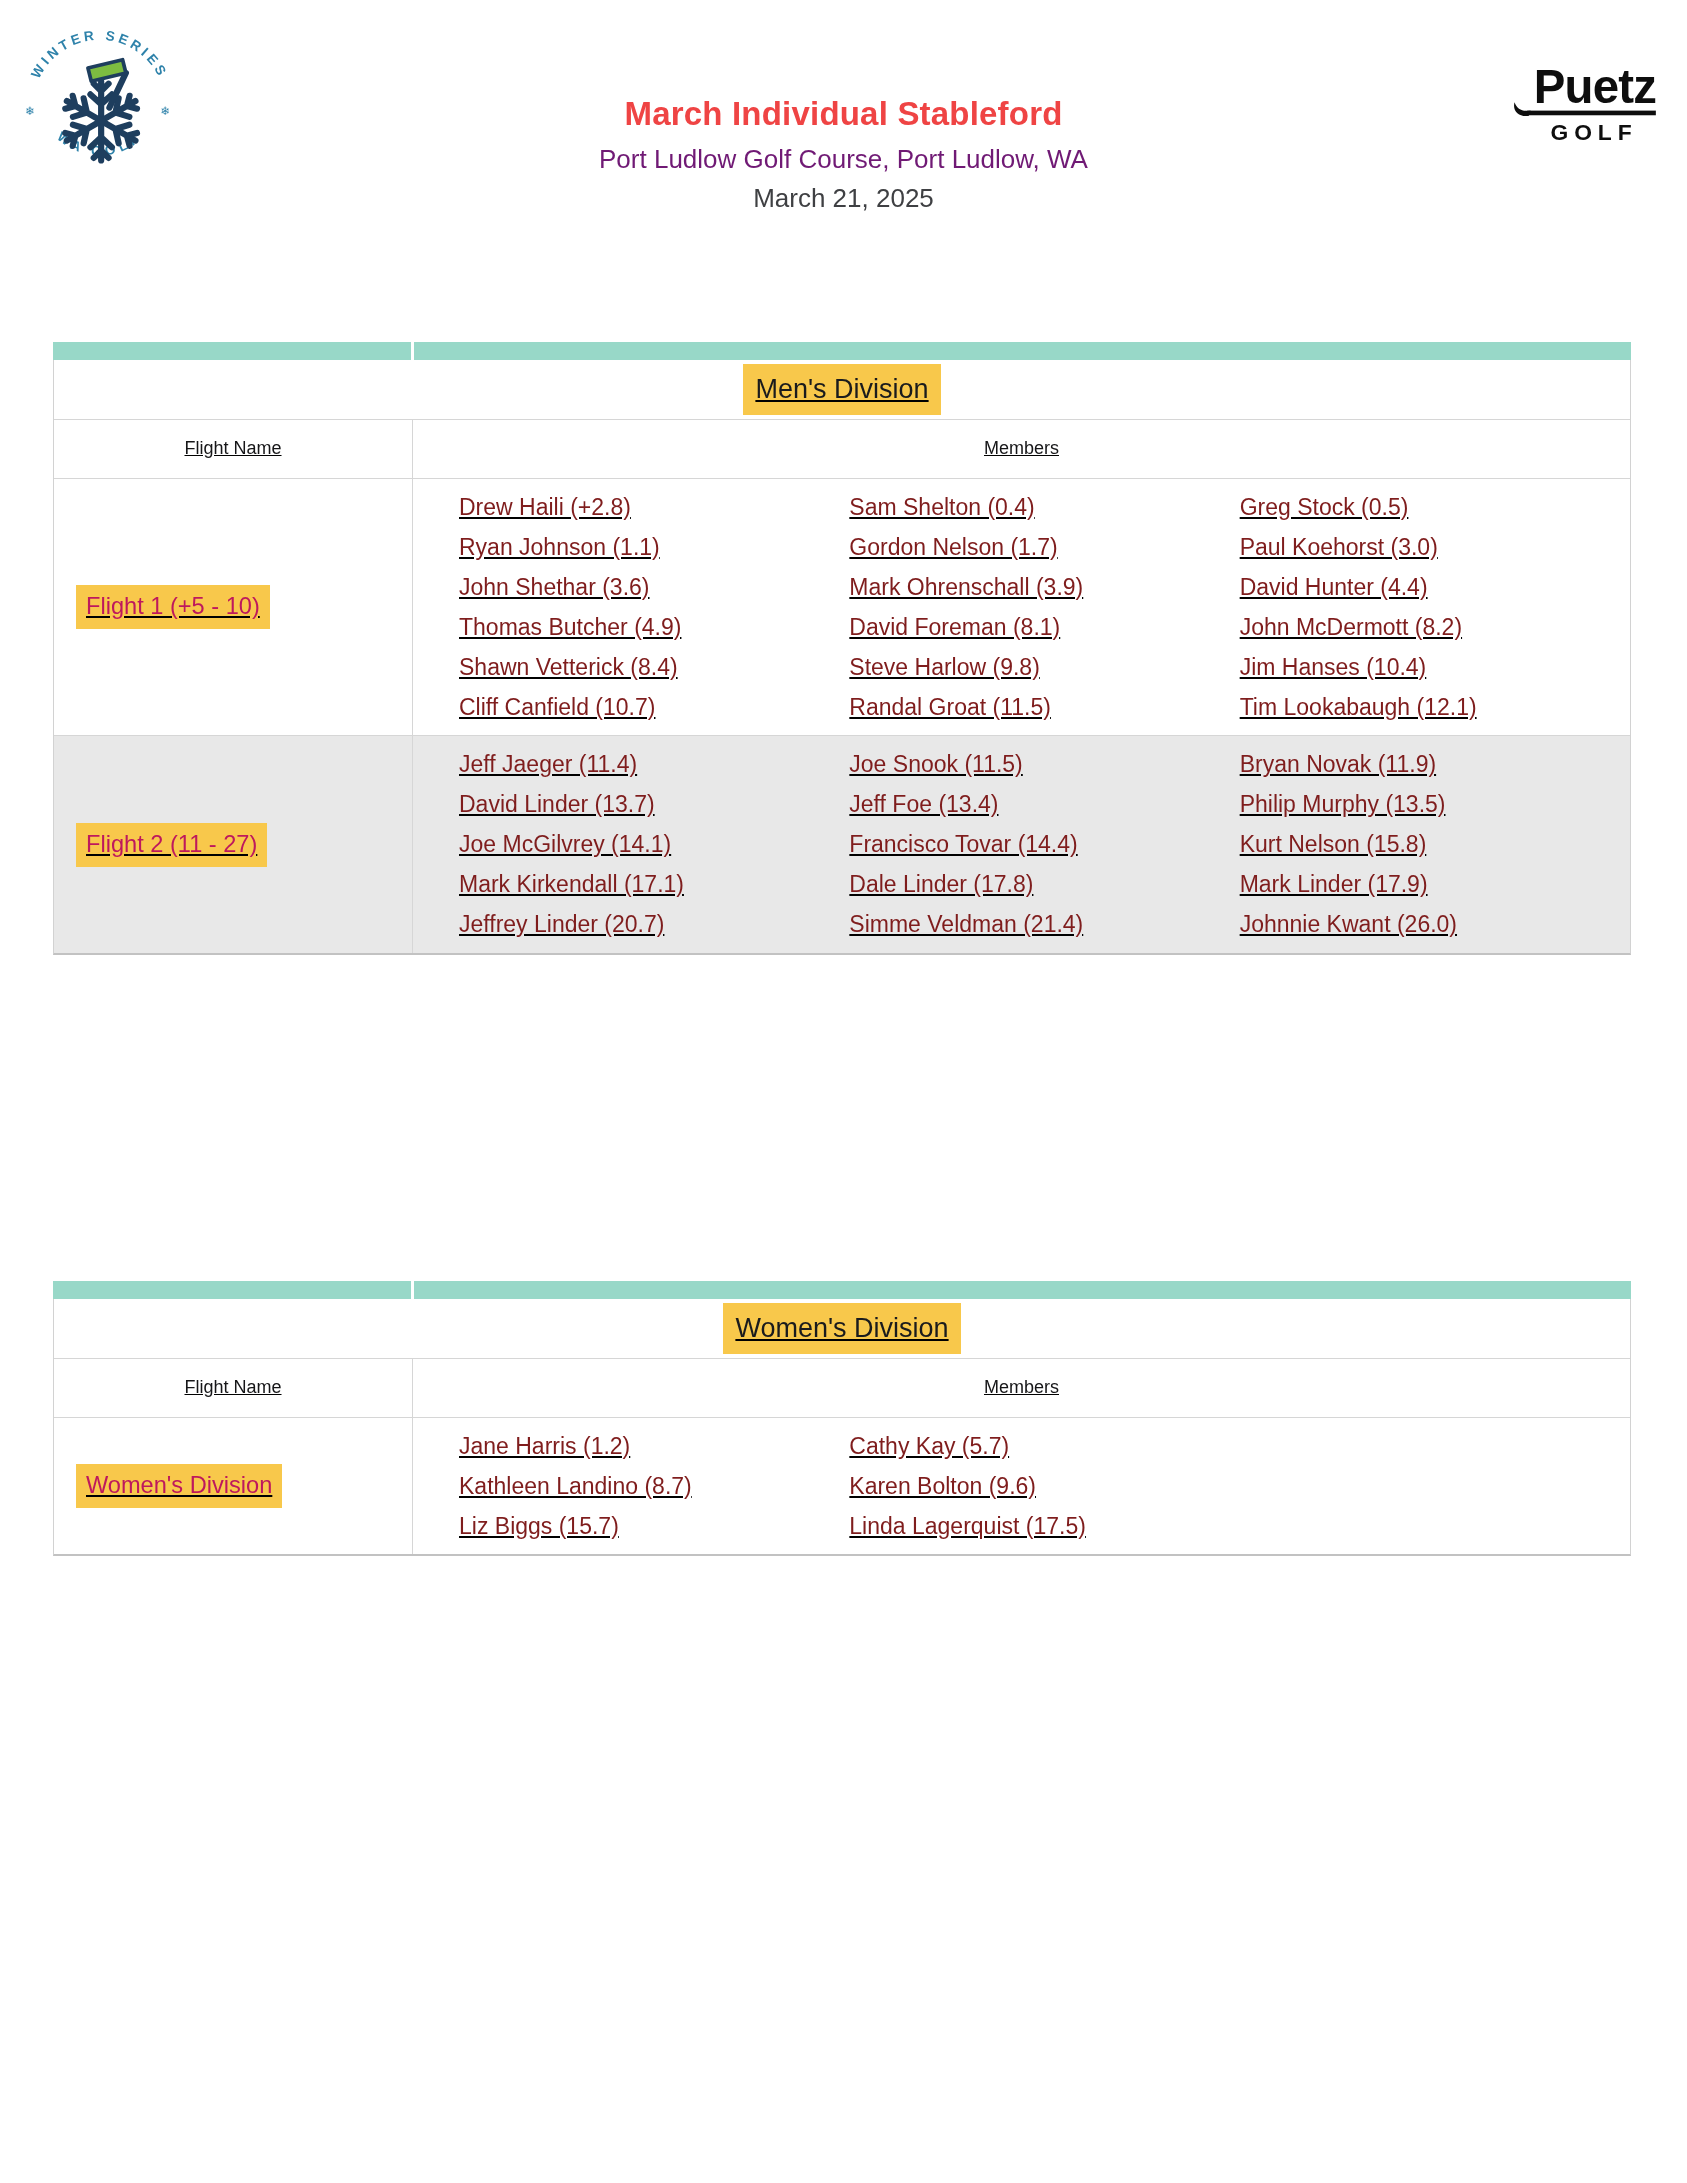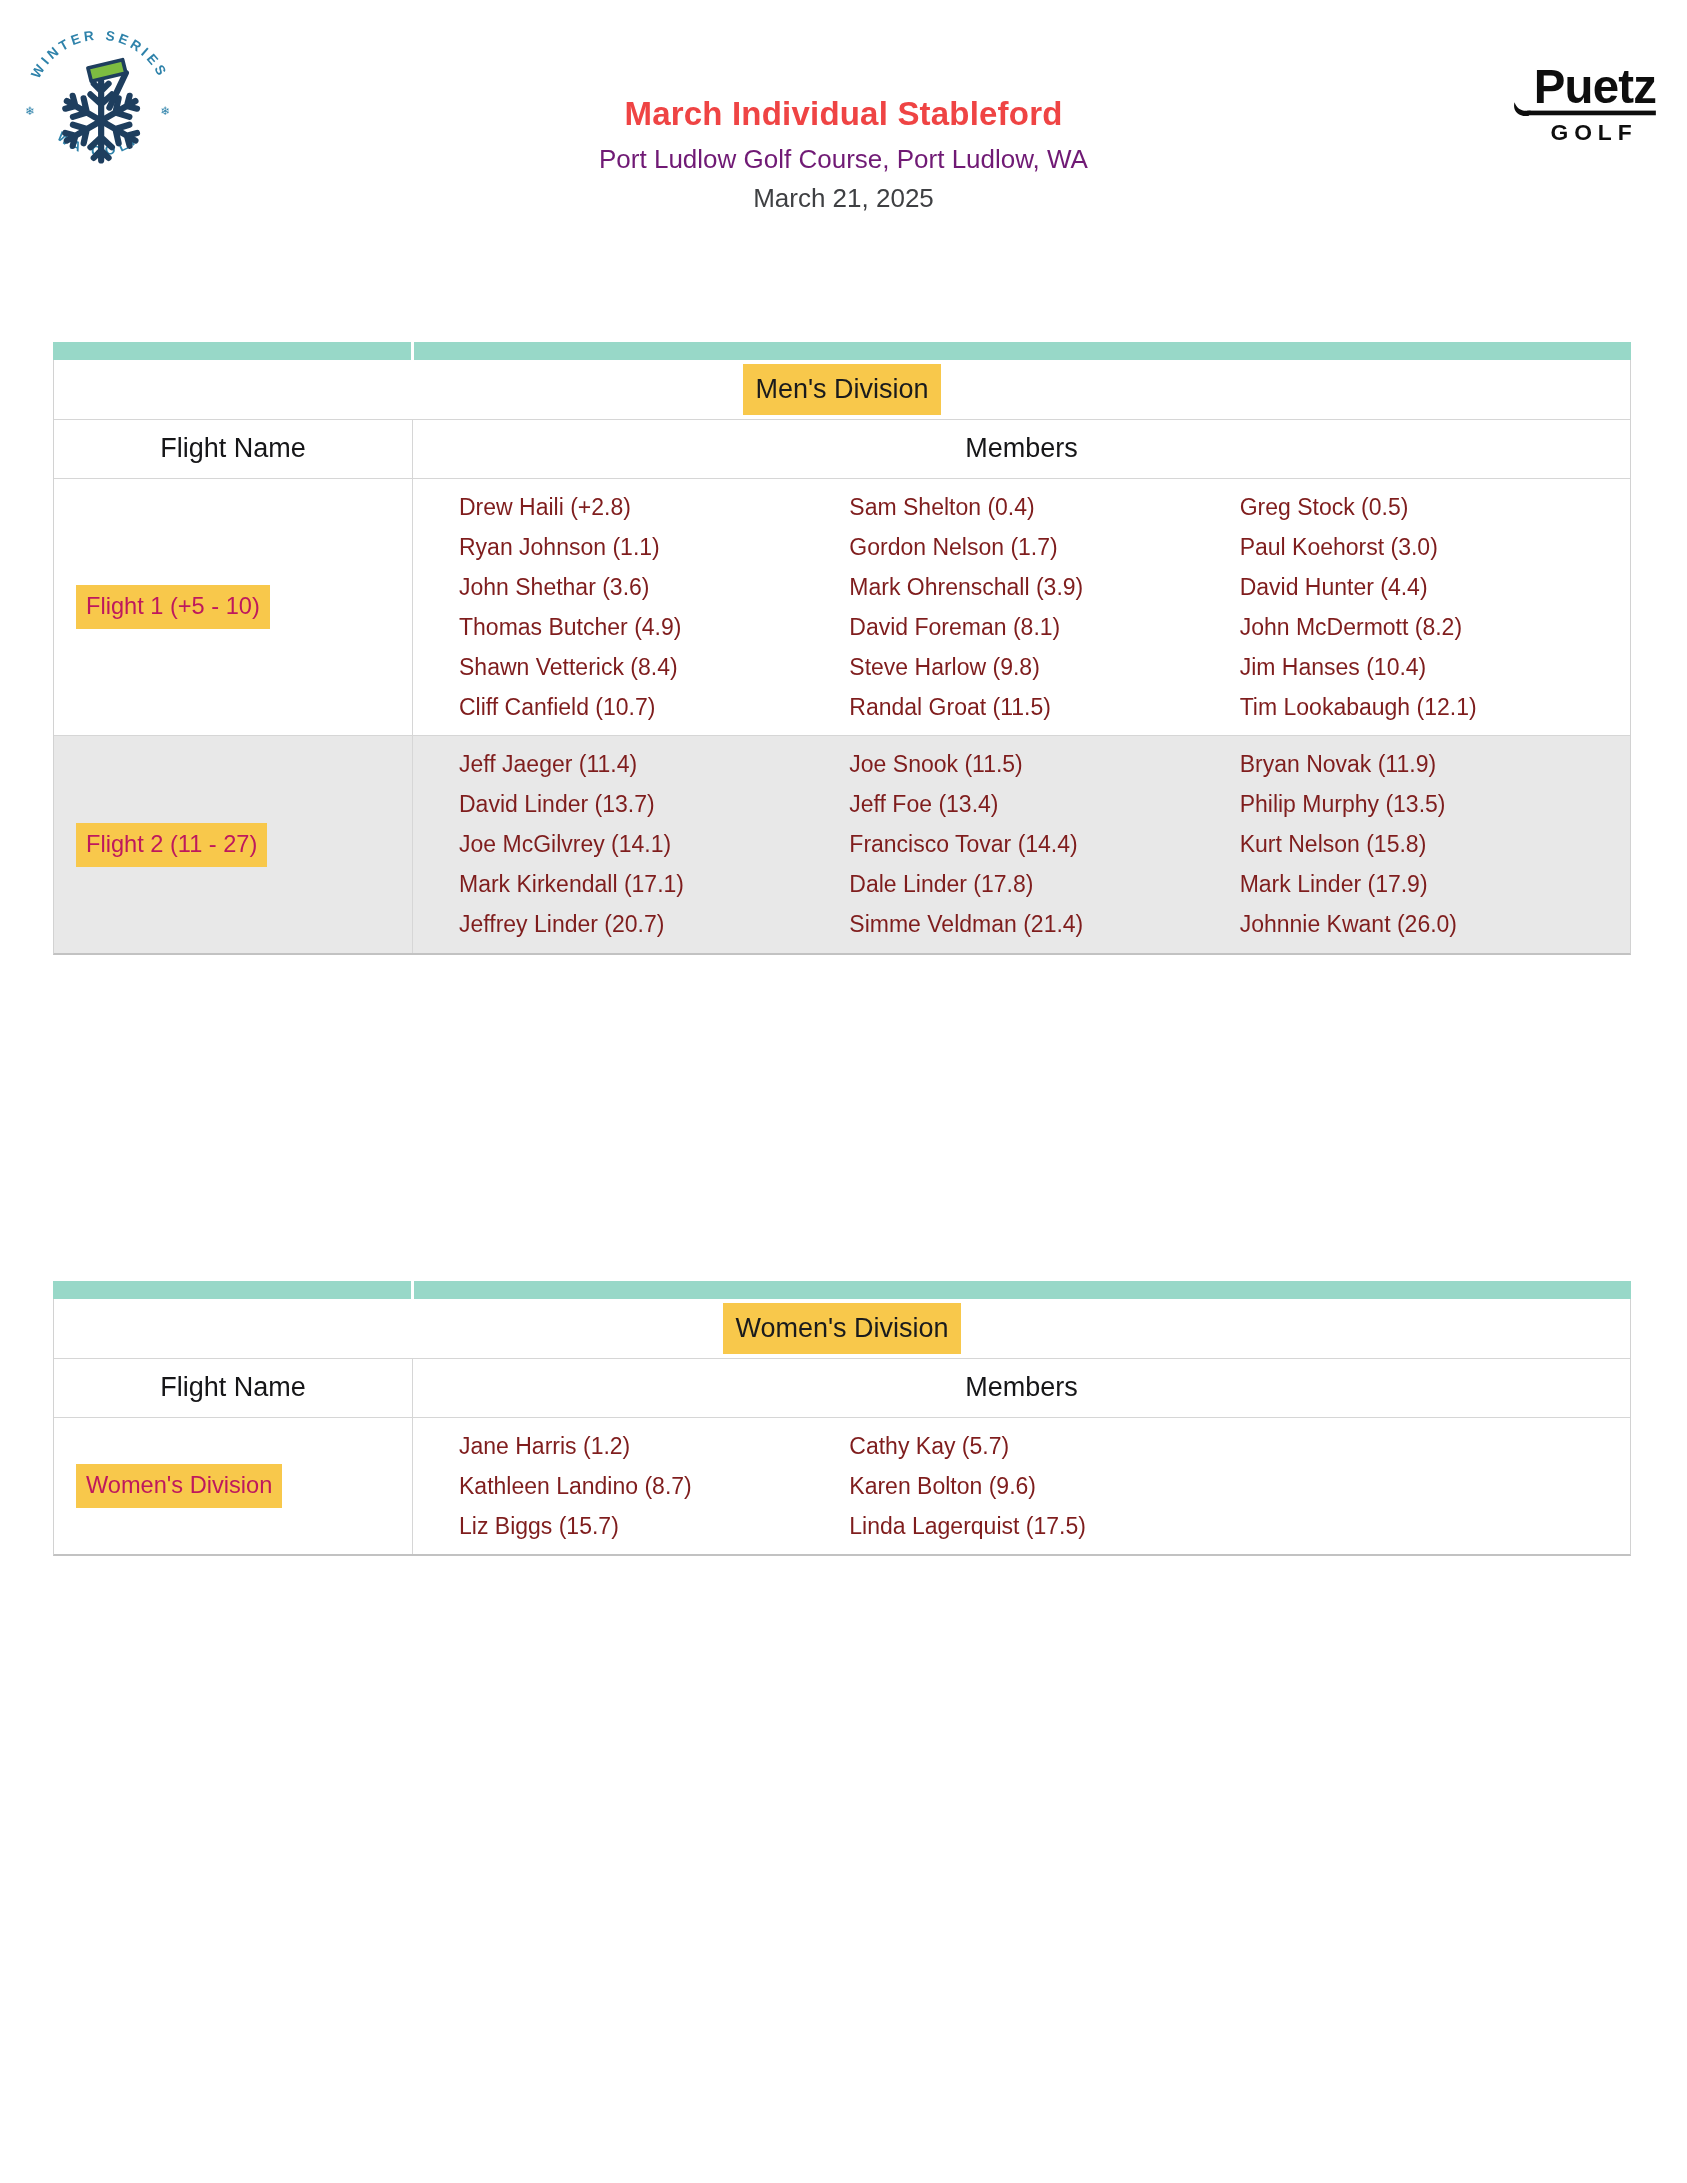--- a/index.html
+++ b/index.html
@@ -20,28 +20,28 @@
   
   .division-table { position:absolute; left:53px; width:1578px; }
   .division-table.mens   { top:342px; }
   .division-table.womens { top:1281px; }
 
   .teal-bar { display:flex; height:17.7px; }
   .teal-bar .seg { background:#98d8c8; }
   .teal-bar .seg.a { width:358px; margin-right:2.5px; }
   .teal-bar .seg.b { flex:1; }
 
-  .tbody { border:1.7px solid #d2d2d2; border-top:none; border-bottom:2.5px solid #c2c2c2; background:#fff; }
+  .tbody { border:1.7px solid #d2d2d2; border-top:none; border-bottom:2.5px solid #c2c2c2; background:#fff;text-decoration:underline; }
 
   .title-row { height:59px; display:flex; align-items:center; justify-content:center; }
   .hl { background:#f8c84b; }
   .title-text { font-size:27px; color:#1a1b1d; padding:9.3px 12.7px; line-height:1.2; }
 
   .header-row { display:flex; height:59px; border-top:1.7px solid #d6d6d6; }
-  .th { display:flex; align-items:center; justify-content:center; font-size:27px; color:#161618; }
+  .th { display:flex; align-items:center; justify-content:center; font-size:18px; color:#161618; }
   .col-flight { width:359px; flex:none; border-right:1.7px solid #d6d6d6; }
   .col-members { flex:1; }
 
   .flight-row { display:flex; border-top:1.7px solid #d6d6d6; background:#ffffff; }
   .flight-row.shaded { background:#e8e8e8; }
   .flight-row .col-flight { display:flex; align-items:center; padding-left:22px; }
   .flight-name { font-size:23.6px; color:#be185d; padding:7.6px 10px; line-height:1.25; white-space:nowrap; }
   .members-grid { flex:1; display:grid; grid-template-columns:1fr 1fr 1fr; padding:8.4px 0 8.4px 46px; }
   .member { height:40px; display:flex; align-items:center; font-size:23px; color:#7f1d1d; white-space:nowrap; }
 </style>

